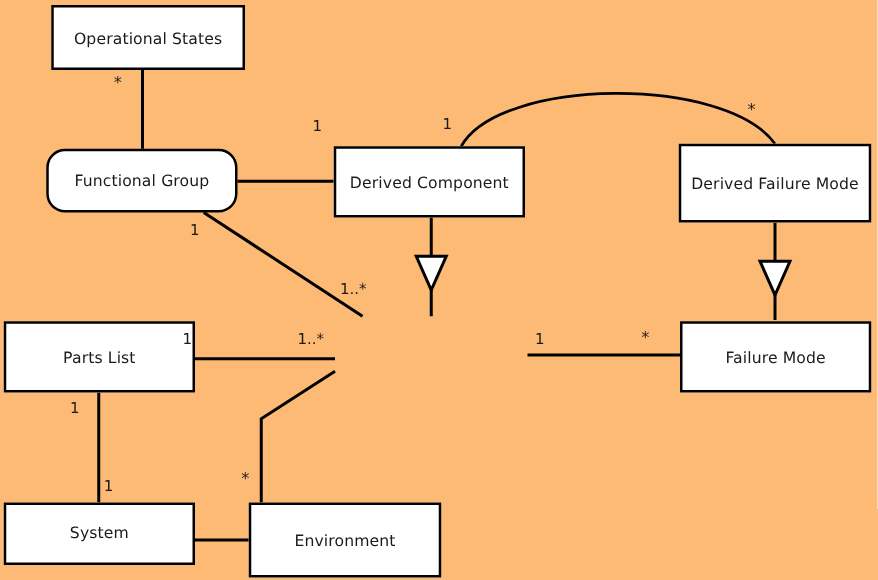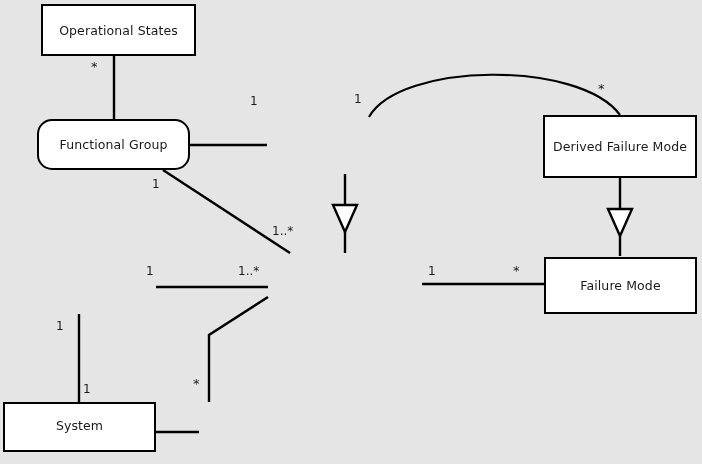--- a/index.html
+++ b/index.html
@@ -8,21 +8,21 @@
     padding: 0;
     background: #ffffff;
   }
   body {
     font-family: "DejaVu Sans", sans-serif;
   }
   #canvas {
     position: relative;
     width: 702px;
     height: 464px;
-    background: #e5e5e5;
+    background: #fdba74;
     overflow: hidden;
   }
   svg.edges {
     position: absolute;
     left: 0;
     top: 0;
     width: 702px;
     height: 464px;
     pointer-events: none;
   }
@@ -100,35 +100,44 @@
   </svg>
 
   <div class="uml-class" style="left:41px; top:4px; width:155px; height:52px;">
     <div class="uml-name">Operational States</div>
   </div>
 
   <div class="uml-class" style="left:37px; top:119px; width:153px; height:51px;border-radius:15px;">
     <div class="uml-name">Functional Group</div>
   </div>
 
+  <div class="uml-class" style="left:267px; top:117px; width:153px; height:57px;">
+    <div class="uml-name">Derived Component</div>
+  </div>
 
   <div class="uml-class" style="left:543px; top:115px; width:154px; height:63px;align-items:center;">
     <div class="uml-name">Derived Failure Mode</div>
   </div>
 
+  <div class="uml-class" style="left:3px; top:257px; width:153px; height:57px;">
+    <div class="uml-name">Parts List</div>
+  </div>
 
 
   <div class="uml-class" style="left:544px; top:257px; width:153px; height:57px;">
     <div class="uml-name">Failure Mode</div>
   </div>
 
   <div class="uml-class" style="left:3px; top:402px; width:153px; height:50px;">
     <div class="uml-name" style="padding-bottom:4px;">System</div>
   </div>
 
+  <div class="uml-class" style="left:199px; top:402px; width:154px; height:60px;">
+    <div class="uml-name">Environment</div>
+  </div>
 
   <div class="mult star" style="left:91px; top:60px;">*</div>
 
   <div class="mult" style="left:250px; top:95px;">1</div>
 
   <div class="mult" style="left:152px; top:178px;">1</div>
 
   <div class="mult" style="left:272px; top:225px;">1..*</div>
 
   <div class="mult" style="left:354px; top:93px;">1</div>

